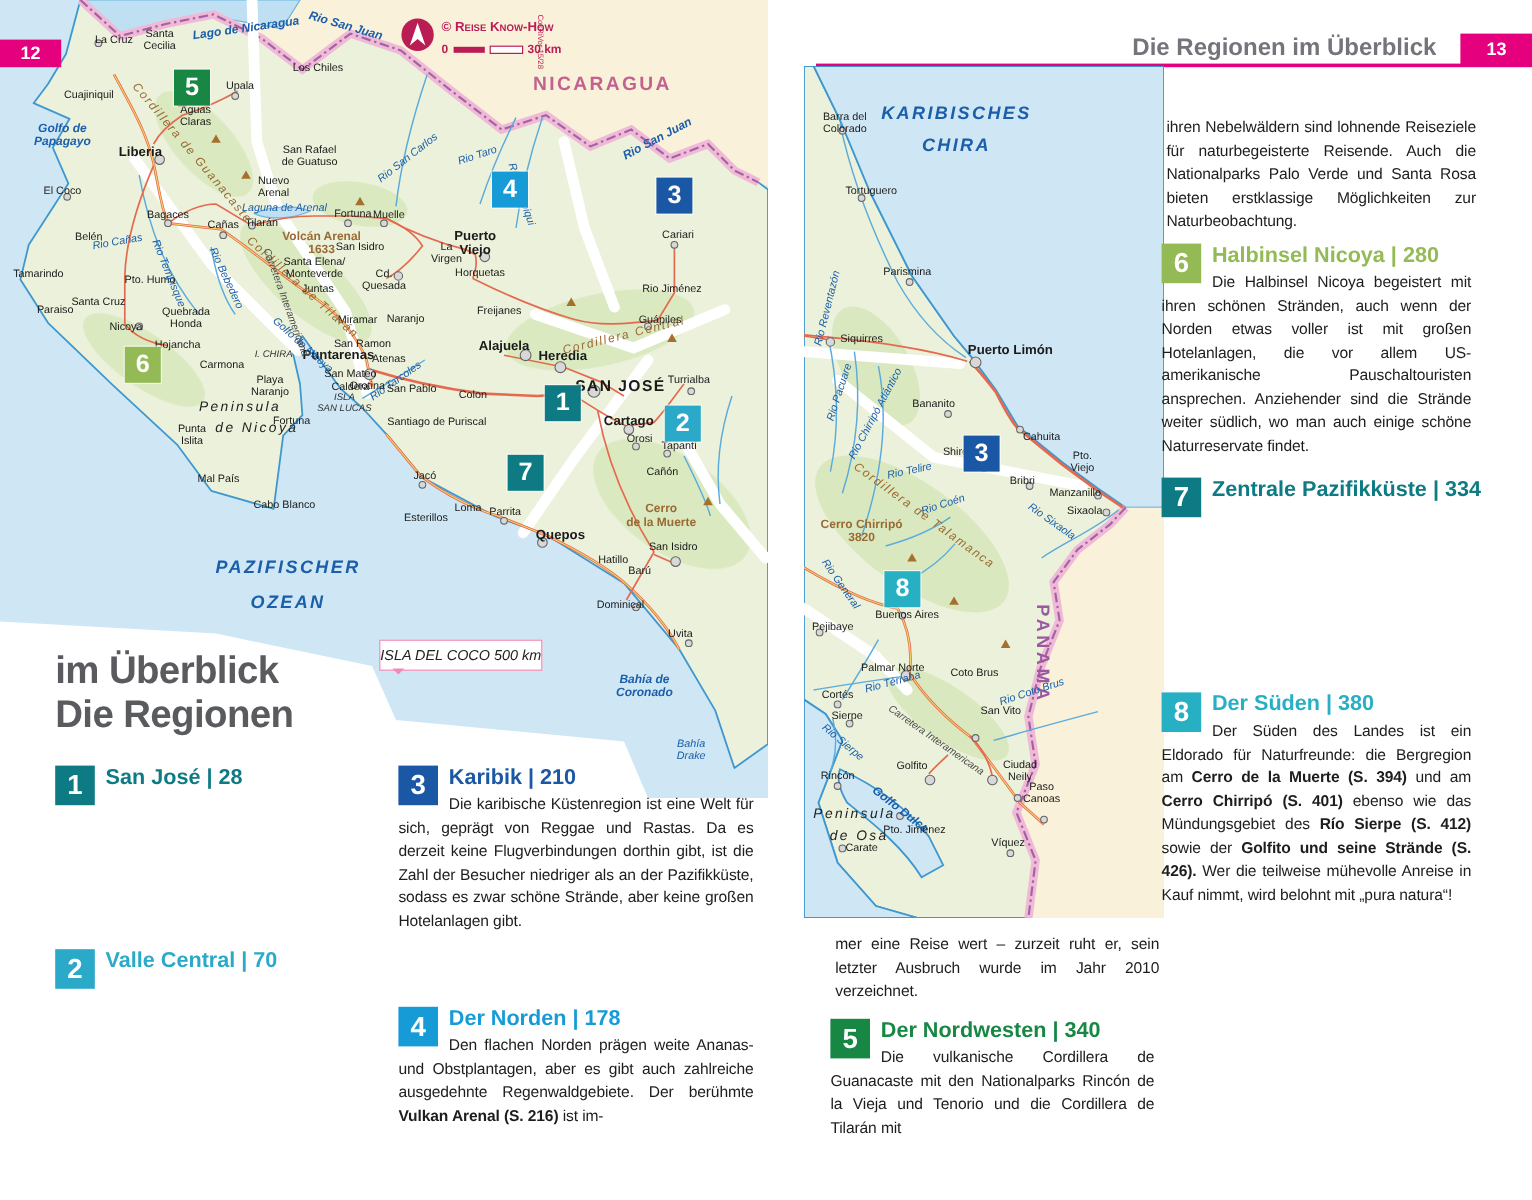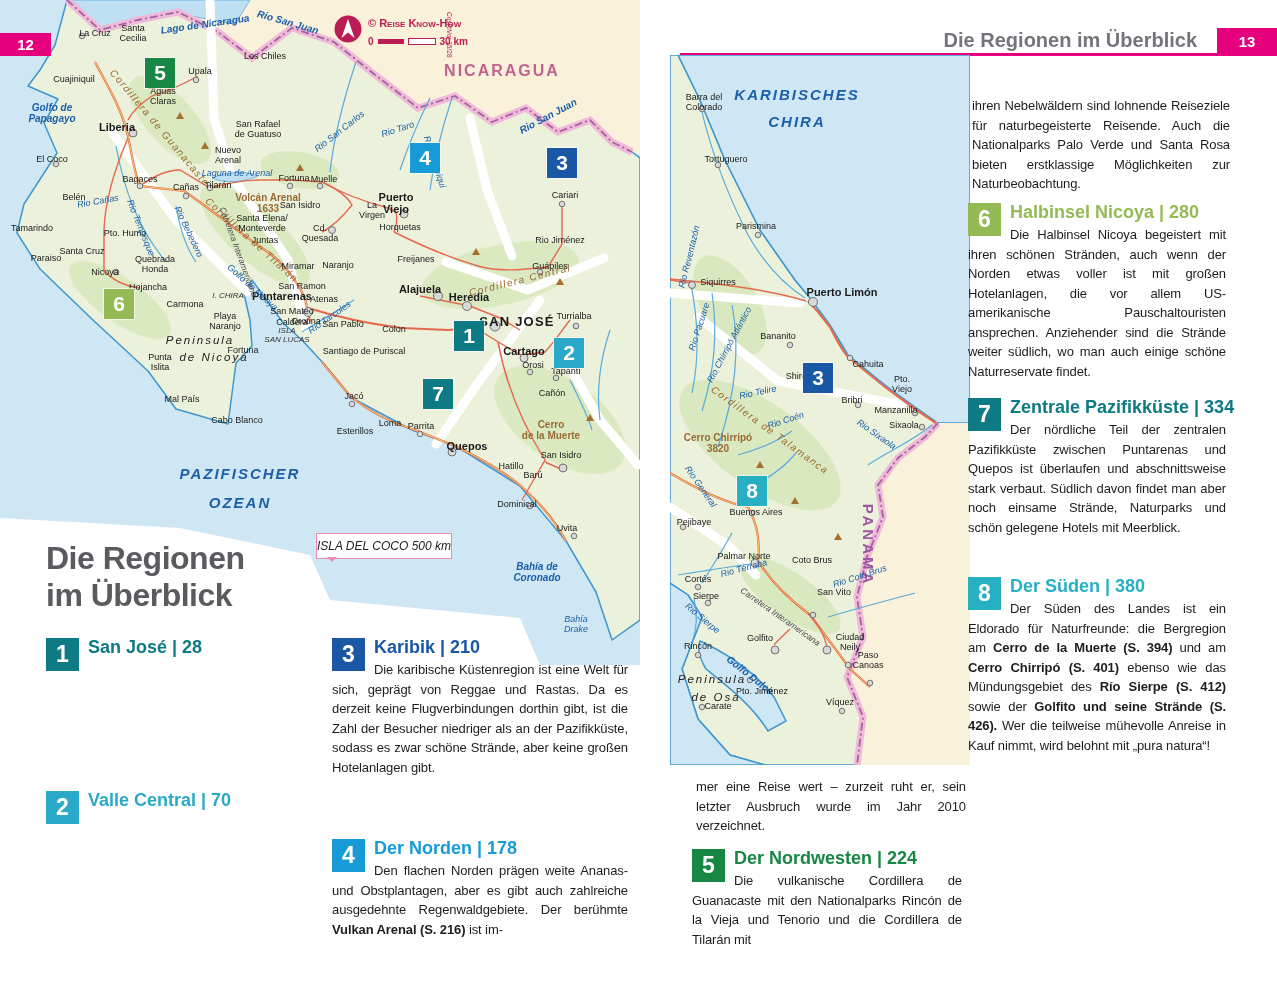--- a/index.html
+++ b/index.html
@@ -207,22 +207,22 @@
 Viejo</div><div class="ml" style="left: 400px; top: 228px; transform: translate(-50%, -50%);">Horquetas</div><div class="ml w" style="left: 340px; top: 132px; transform: translate(-50%, -50%) rotate(-38deg);">Rio San Carlos</div><div class="ml w" style="left: 398px; top: 130px; transform: translate(-50%, -50%) rotate(-18deg);">Rio Taro</div><div class="ml w" style="left: 434px; top: 162px; transform: translate(-50%, -50%) rotate(72deg);">Rio Sarapiqui</div><div class="ml" style="left: 565px; top: 196px; transform: translate(-50%, -50%);">Cariari</div><div class="ml" style="left: 560px; top: 241px; transform: translate(-50%, -50%);">Rio Jiménez</div><div class="ml" style="left: 550px; top: 267px; transform: translate(-50%, -50%);">Guápiles</div><div class="ml" style="left: 416px; top: 260px; transform: translate(-50%, -50%);">Freijanes</div><div class="ml" style="left: 338px; top: 266px; transform: translate(-50%, -50%);">Naranjo</div><div class="ml" style="left: 302px; top: 287px; transform: translate(-50%, -50%);">San Ramon</div><div class="ml" style="left: 324px; top: 300px; transform: translate(-50%, -50%);">Atenas</div><div class="ml cb" style="left: 420px; top: 289px; transform: translate(-50%, -50%);">Alajuela</div><div class="ml cb" style="left: 469px; top: 297px; transform: translate(-50%, -50%);">Heredia</div><div class="ml cap" style="left: 517px; top: 322px; transform: translate(-50%, -50%);">SAN JOSÉ</div><div class="ml" style="left: 574px; top: 317px; transform: translate(-50%, -50%);">Turrialba</div><div class="ml cb" style="left: 524px; top: 351px; transform: translate(-50%, -50%);">Cartago</div><div class="ml" style="left: 533px; top: 366px; transform: translate(-50%, -50%);">Orosi</div><div class="ml" style="left: 566px; top: 372px; transform: translate(-50%, -50%);">Tapantí</div><div class="ml" style="left: 292px; top: 312px; transform: translate(-50%, -50%);">San Mateo</div><div class="ml" style="left: 306px; top: 322px; transform: translate(-50%, -50%);">Orotina</div><div class="ml" style="left: 343px; top: 325px; transform: translate(-50%, -50%);">San Pablo</div><div class="ml" style="left: 394px; top: 330px; transform: translate(-50%, -50%);">Colon</div><div class="ml" style="left: 364px; top: 352px; transform: translate(-50%, -50%);">Santiago de Puriscal</div><div class="ml" style="left: 552px; top: 394px; transform: translate(-50%, -50%);">Cañón</div><div class="ml pk" style="left: 551px; top: 430px; transform: translate(-50%, -50%);">Cerro
 de la Muerte</div><div class="ml" style="left: 354px; top: 397px; transform: translate(-50%, -50%);">Jacó</div><div class="ml" style="left: 355px; top: 432px; transform: translate(-50%, -50%);">Esterillos</div><div class="ml" style="left: 390px; top: 424px; transform: translate(-50%, -50%);">Loma</div><div class="ml" style="left: 421px; top: 427px; transform: translate(-50%, -50%);">Parrita</div><div class="ml cb" style="left: 467px; top: 446px; transform: translate(-50%, -50%);">Quepos</div><div class="ml" style="left: 511px; top: 467px; transform: translate(-50%, -50%);">Hatillo</div><div class="ml" style="left: 533px; top: 476px; transform: translate(-50%, -50%);">Barú</div><div class="ml" style="left: 517px; top: 505px; transform: translate(-50%, -50%);">Dominical</div><div class="ml" style="left: 567px; top: 529px; transform: translate(-50%, -50%);">Uvita</div><div class="ml" style="left: 561px; top: 456px; transform: translate(-50%, -50%);">San Isidro</div><div class="ml sea" style="left: 240px; top: 474px; transform: translate(-50%, -50%);">PAZIFISCHER</div><div class="ml sea" style="left: 240px; top: 503px; transform: translate(-50%, -50%);">OZEAN</div><div class="ml wb" style="left: 537px; top: 572px; transform: translate(-50%, -50%);">Bahía de
 Coronado</div><div class="ml w" style="left: 576px; top: 625px; transform: translate(-50%, -50%);">Bahía
 Drake</div><div class="map-badge" style="left: 160px; top: 73px; background: rgb(24, 135, 67);">5</div><div class="map-badge" style="left: 425px; top: 158px; background: rgb(22, 155, 215);">4</div><div class="map-badge" style="left: 562px; top: 163px; background: rgb(26, 87, 165);">3</div><div class="map-badge" style="left: 469px; top: 336px; background: rgb(14, 122, 131);">1</div><div class="map-badge" style="left: 569px; top: 353px; background: rgb(42, 169, 201);">2</div><div class="map-badge" style="left: 438px; top: 394px; background: rgb(14, 122, 131);">7</div><div class="map-badge" style="left: 119px; top: 304px; background: rgb(148, 186, 85);">6</div></div>
 
   <div class="pagenum-box" style="left:0;top:33px;width:51px;height:23px">
     <span>12</span>
   </div>
 
   <div class="big-title" style="left:46px;top:540px">
+    <div>im Überblick</div>
     <div>Die Regionen</div>
-    <div>im Überblick</div>
   </div>
 
   <section class="region-sec" style="left:46px;top:636px;width:263px">
     <div class="badge" style="background: rgb(14, 122, 131);">1</div>
     <h3 style="color: rgb(14, 122, 131);">San José | 28</h3>
   </section>
 
   <section class="region-sec" style="left:46px;top:789px;width:263px">
     <div class="badge" style="background: rgb(42, 169, 201);">2</div>
     <h3 style="color: rgb(42, 169, 201);">Valle Central | 70</h3>
@@ -341,36 +341,35 @@
 Colorado</div><div class="ml" style="left: 56px; top: 105px; transform: translate(-50%, -50%);">Tortuguero</div><div class="ml" style="left: 86px; top: 172px; transform: translate(-50%, -50%);">Parismina</div><div class="ml" style="left: 48px; top: 228px; transform: translate(-50%, -50%);">Siquirres</div><div class="ml cb" style="left: 172px; top: 237px; transform: translate(-50%, -50%);">Puerto Limón</div><div class="ml" style="left: 108px; top: 282px; transform: translate(-50%, -50%);">Bananito</div><div class="ml" style="left: 198px; top: 310px; transform: translate(-50%, -50%);">Cahuita</div><div class="ml" style="left: 232px; top: 330px; transform: translate(-50%, -50%);">Pto.
 Viejo</div><div class="ml" style="left: 182px; top: 346px; transform: translate(-50%, -50%);">Bribri</div><div class="ml" style="left: 226px; top: 356px; transform: translate(-50%, -50%);">Manzanillo</div><div class="ml" style="left: 234px; top: 371px; transform: translate(-50%, -50%);">Sixaola</div><div class="ml" style="left: 132px; top: 322px; transform: translate(-50%, -50%);">Shiroles</div><div class="ml w" style="left: 206px; top: 380px; transform: translate(-50%, -50%) rotate(35deg);">Rio Sixaola</div><div class="ml w" style="left: 88px; top: 338px; transform: translate(-50%, -50%) rotate(-12deg);">Rio Telire</div><div class="ml w" style="left: 116px; top: 366px; transform: translate(-50%, -50%) rotate(-18deg);">Rio Coén</div><div class="ml w" style="left: 60px; top: 290px; transform: translate(-50%, -50%) rotate(-62deg);">Rio Chirripó Atlántico</div><div class="ml w" style="left: 30px; top: 272px; transform: translate(-50%, -50%) rotate(-72deg);">Rio Pacuare</div><div class="ml w" style="left: 20px; top: 202px; transform: translate(-50%, -50%) rotate(-76deg);">Rio Reventazón</div><div class="ml rg" style="left: 100px; top: 375px; transform: translate(-50%, -50%) rotate(36deg);">Cordillera  de  Talamanca</div><div class="ml pk" style="left: 48px; top: 388px; transform: translate(-50%, -50%);">Cerro Chirripó
 3820</div><div class="ml pan" style="left: 198px; top: 490px; transform: translate(-50%, -50%) rotate(90deg);">PANAMA</div><div class="ml" style="left: 86px; top: 458px; transform: translate(-50%, -50%);">Buenos Aires</div><div class="ml" style="left: 24px; top: 468px; transform: translate(-50%, -50%);">Pejibaye</div><div class="ml w" style="left: 30px; top: 432px; transform: translate(-50%, -50%) rotate(55deg);">Rio General</div><div class="ml" style="left: 74px; top: 502px; transform: translate(-50%, -50%);">Palmar Norte</div><div class="ml" style="left: 28px; top: 525px; transform: translate(-50%, -50%);">Cortés</div><div class="ml" style="left: 36px; top: 542px; transform: translate(-50%, -50%);">Sierpe</div><div class="ml w" style="left: 32px; top: 564px; transform: translate(-50%, -50%) rotate(40deg);">Rio Sierpe</div><div class="ml w" style="left: 74px; top: 514px; transform: translate(-50%, -50%) rotate(-15deg);">Rio Térraba</div><div class="ml" style="left: 142px; top: 506px; transform: translate(-50%, -50%);">Coto Brus</div><div class="ml w" style="left: 190px; top: 522px; transform: translate(-50%, -50%) rotate(-18deg);">Rio Coto  Brus</div><div class="ml" style="left: 164px; top: 538px; transform: translate(-50%, -50%);">San Vito</div><div class="ml rd" style="left: 110px; top: 562px; transform: translate(-50%, -50%) rotate(35deg);">Carretera Interamericana</div><div class="ml" style="left: 180px; top: 588px; transform: translate(-50%, -50%);">Ciudad
 Neily</div><div class="ml" style="left: 90px; top: 584px; transform: translate(-50%, -50%);">Golfito</div><div class="ml" style="left: 28px; top: 592px; transform: translate(-50%, -50%);">Rincón</div><div class="ml wb" style="left: 80px; top: 620px; transform: translate(-50%, -50%) rotate(38deg);">Golfo  Dulce</div><div class="ml pen" style="left: 42px; top: 624px; transform: translate(-50%, -50%);">Peninsula</div><div class="ml pen" style="left: 46px; top: 642px; transform: translate(-50%, -50%);">de  Osa</div><div class="ml" style="left: 92px; top: 637px; transform: translate(-50%, -50%);">Pto. Jiménez</div><div class="ml" style="left: 48px; top: 652px; transform: translate(-50%, -50%);">Carate</div><div class="ml" style="left: 198px; top: 606px; transform: translate(-50%, -50%);">Paso
 Canoas</div><div class="ml" style="left: 170px; top: 648px; transform: translate(-50%, -50%);">Víquez</div><div class="map-badge" style="left: 148px; top: 323px; background: rgb(26, 87, 165);">3</div><div class="map-badge" style="left: 82px; top: 436px; background: rgb(39, 176, 196);">8</div></div>
 
   <p class="cont-p" style="left:692px;top:773px;width:270px">mer eine Reise wert – zurzeit ruht er, sein letzter Ausbruch wurde im Jahr 2010 verzeichnet.</p>
 
   <section class="region-sec" style="left:692px;top:847px;width:270px">
     <div class="badge" style="background: rgb(24, 135, 67);">5</div>
-    <h3 style="color: rgb(24, 135, 67);">Der Nordwesten | 224</h3>
+    <h3 style="color: rgb(24, 135, 67);">Der Nordwesten | 340</h3>
     <p class="body-p">Die vulkanische Cordillera de Guanacaste mit den Nationalparks Rincón de la Vieja und Tenorio und die Cordillera de Tilarán mit</p>
   </section>
 
   <p class="cont-p" style="left:968px;top:92px;width:258px">ihren Nebelwäldern sind lohnende Reiseziele für naturbegeisterte Reisende. Auch die Nationalparks Palo Verde und Santa Rosa bieten erstklassige Möglichkeiten zur Naturbeobachtung.</p>
 
   <section class="region-sec" style="left:968px;top:201px;width:258px">
     <div class="badge" style="background: rgb(148, 186, 85);">6</div>
     <h3 style="color: rgb(148, 186, 85);">Halbinsel Nicoya | 280</h3>
     <p class="body-p">Die Halbinsel Nicoya begeistert mit ihren schönen Stränden, auch wenn der Norden etwas voller ist mit großen Hotelanlagen, die vor allem US-amerikanische Pauschaltouristen ansprechen. Anziehender sind die Strände weiter südlich, wo man auch einige schöne Naturreservate findet.</p>
   </section>
 
   <section class="region-sec" style="left:968px;top:396px;width:258px">
     <div class="badge" style="background: rgb(14, 122, 131);">7</div>
     <h3 style="color: rgb(14, 122, 131);">Zentrale Pazifikküste | 334</h3>
-    <p class="body-p">Der nördliche Teil der zentralen Pazifikküste zwischen Puntarenas und Quepos ist überlaufen und abschnittsweise stark verbaut. Südlich davon findet man aber noch einsame Strände, Naturparks und schön gelegene Hotels mit Meerblick.</p>
   </section>
 
   <section class="region-sec" style="left:968px;top:575px;width:258px">
     <div class="badge" style="background: rgb(39, 176, 196);">8</div>
     <h3 style="color: rgb(39, 176, 196);">Der Süden | 380</h3>
     <p class="body-p"><span>Der Süden des Landes ist ein Eldorado für Naturfreunde: die Bergregion am </span><span class="b">Cerro de la Muerte (S. 394)</span><span> und am </span><span class="b">Cerro Chirripó (S. 401)</span><span> ebenso wie das Mündungsgebiet des </span><span class="b">Río Sierpe (S. 412)</span><span> sowie der </span><span class="b">Golfito und seine Strände (S. 426).</span><span> Wer die teilweise mühevolle Anreise in Kauf nimmt, wird belohnt mit „pura natura“!</span></p>
   </section>
 
 </div>
 

